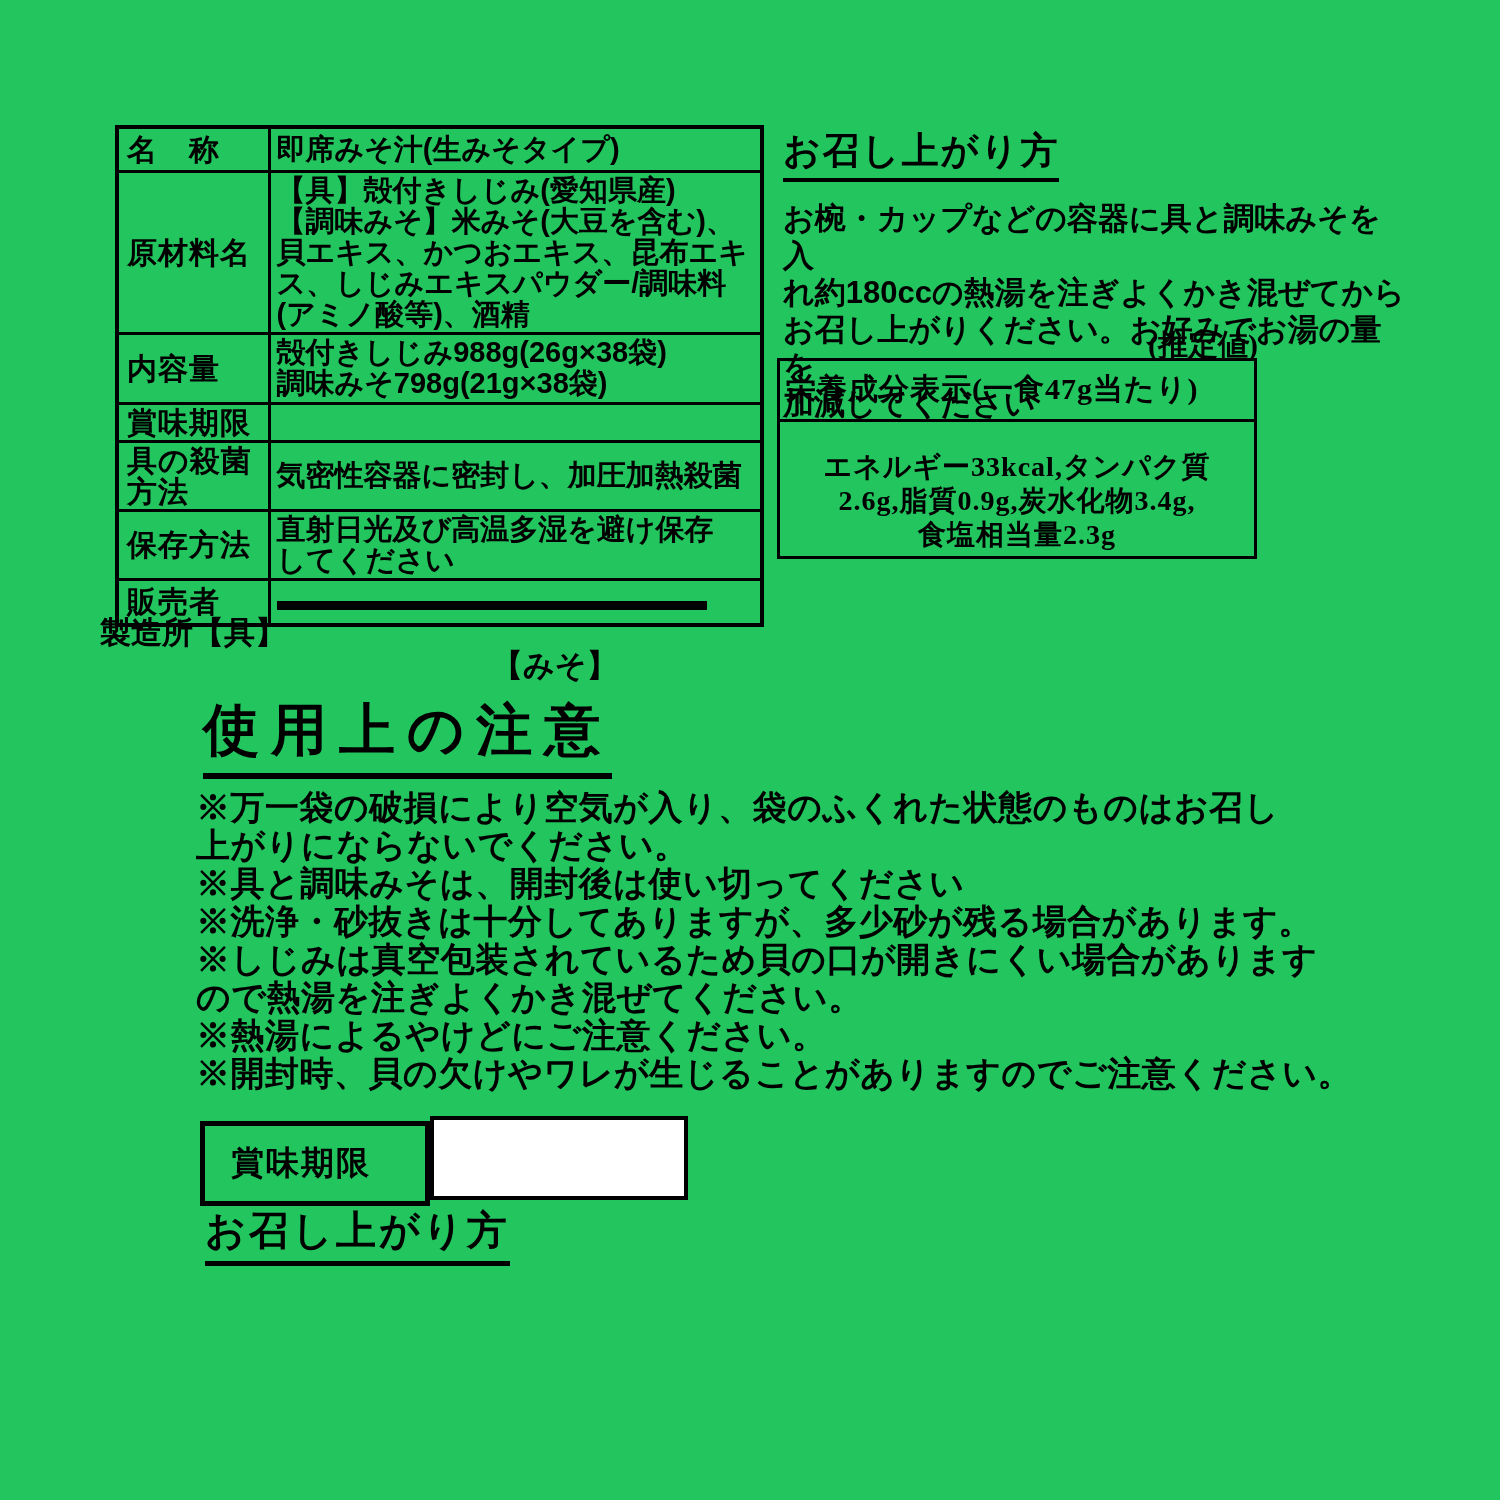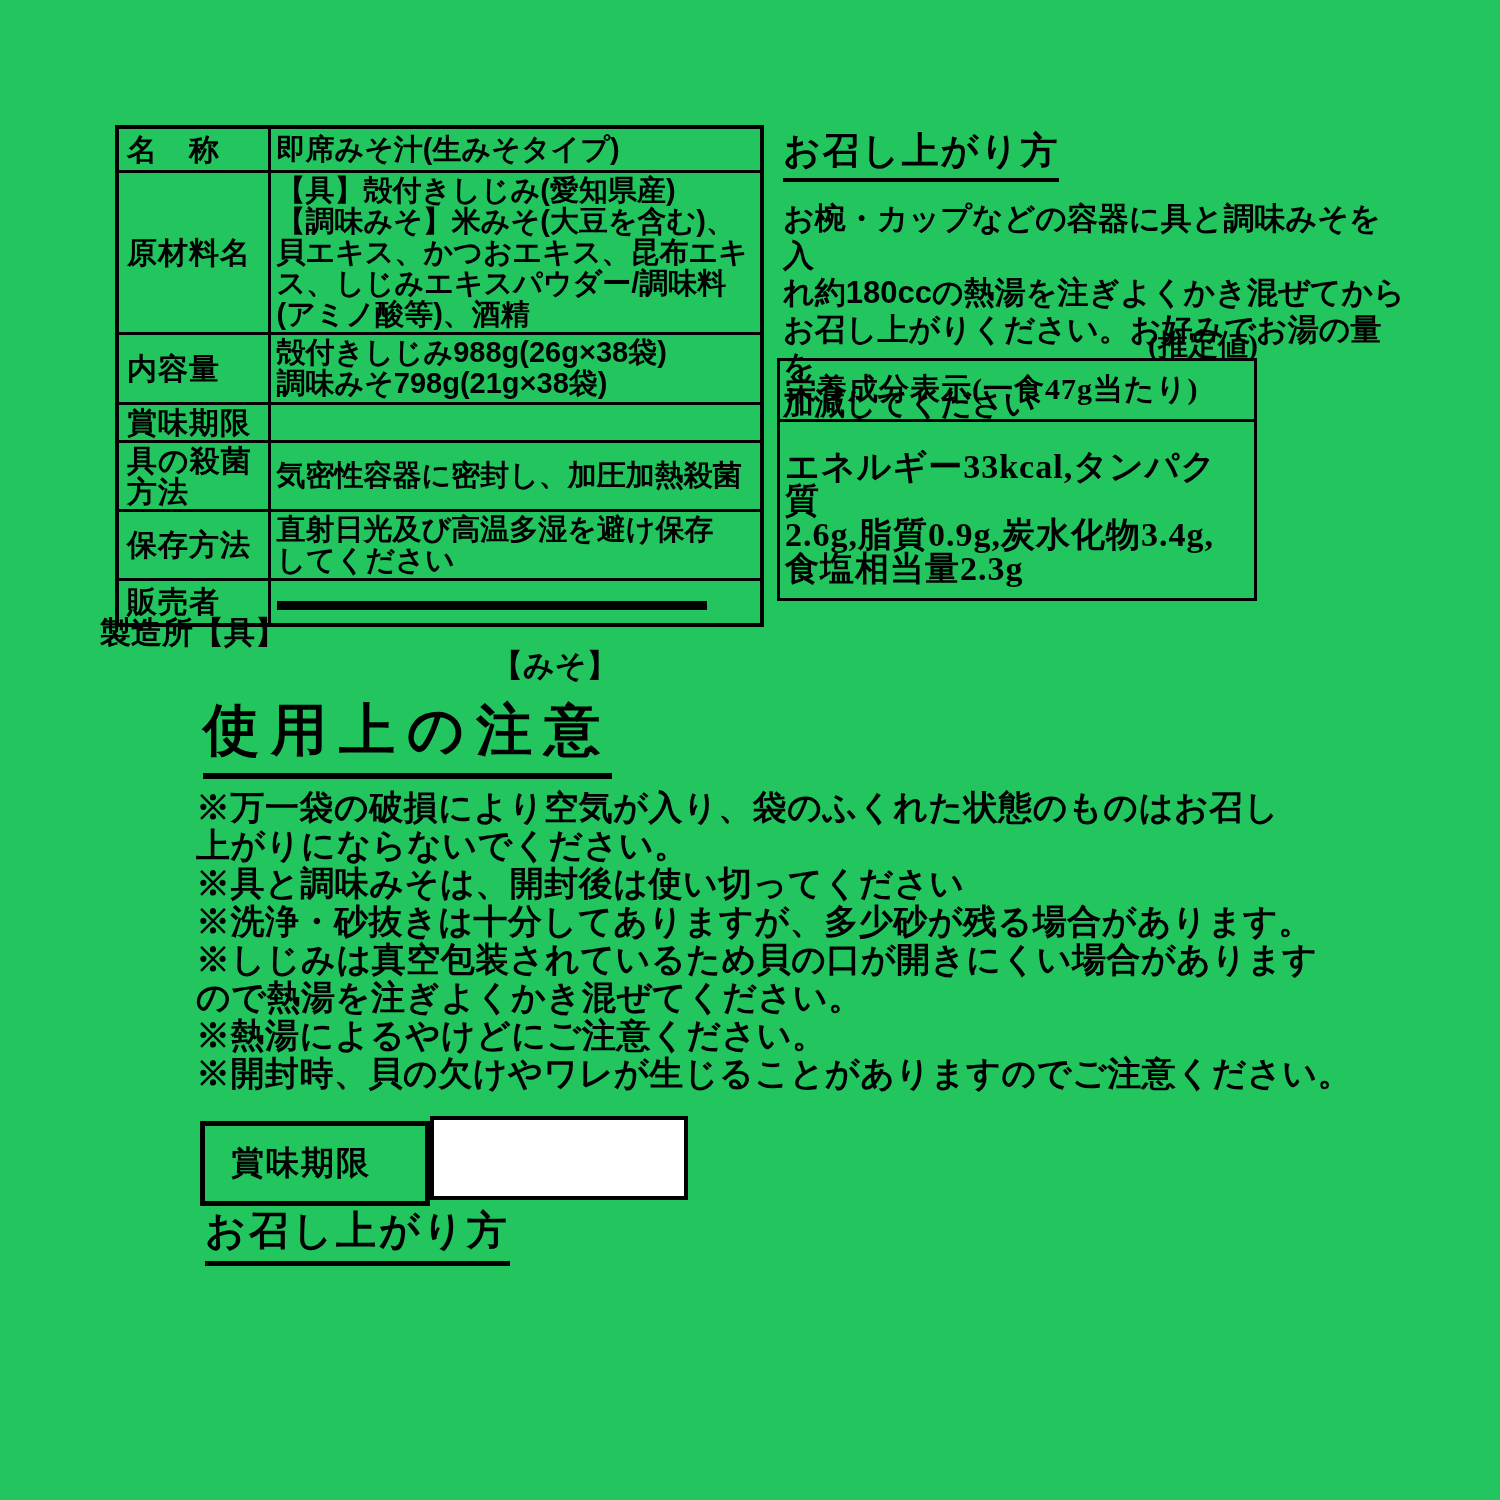--- a/index.html
+++ b/index.html
@@ -53,22 +53,22 @@
   }
   #nutrition {
     position:absolute; left:777px; top:358px; width:480px;
     border:3px solid #000; font-family:"Liberation Serif", serif;
   }
   #nutrition .nut-title {
     border-bottom:3px solid #000; font-size:30px; font-weight:bold;
     padding:8px 5px 9px 6px; letter-spacing:1px;
   }
   #nutrition .nut-body {
-    font-size:34px; font-weight:bold; line-height:34px;
-    padding:28px 5px 12px 5px; letter-spacing:1px;
+    font-size:28px; font-weight:bold; line-height:34px;
+    padding:28px 5px 4px 5px; letter-spacing:1px;text-align:center;
   }
 
   
   #caution-heading {
     position:absolute; left:203px; top:693px;
     display:inline-block; font-size:56px; letter-spacing:12px;
     border-bottom:6px solid #000; padding-bottom:4px;
   }
   #caution-notes { position:absolute; left:196px; top:788px; width:1215px; }
   #caution-notes .note { font-size:34px; line-height:38px; letter-spacing:0.5px; }

